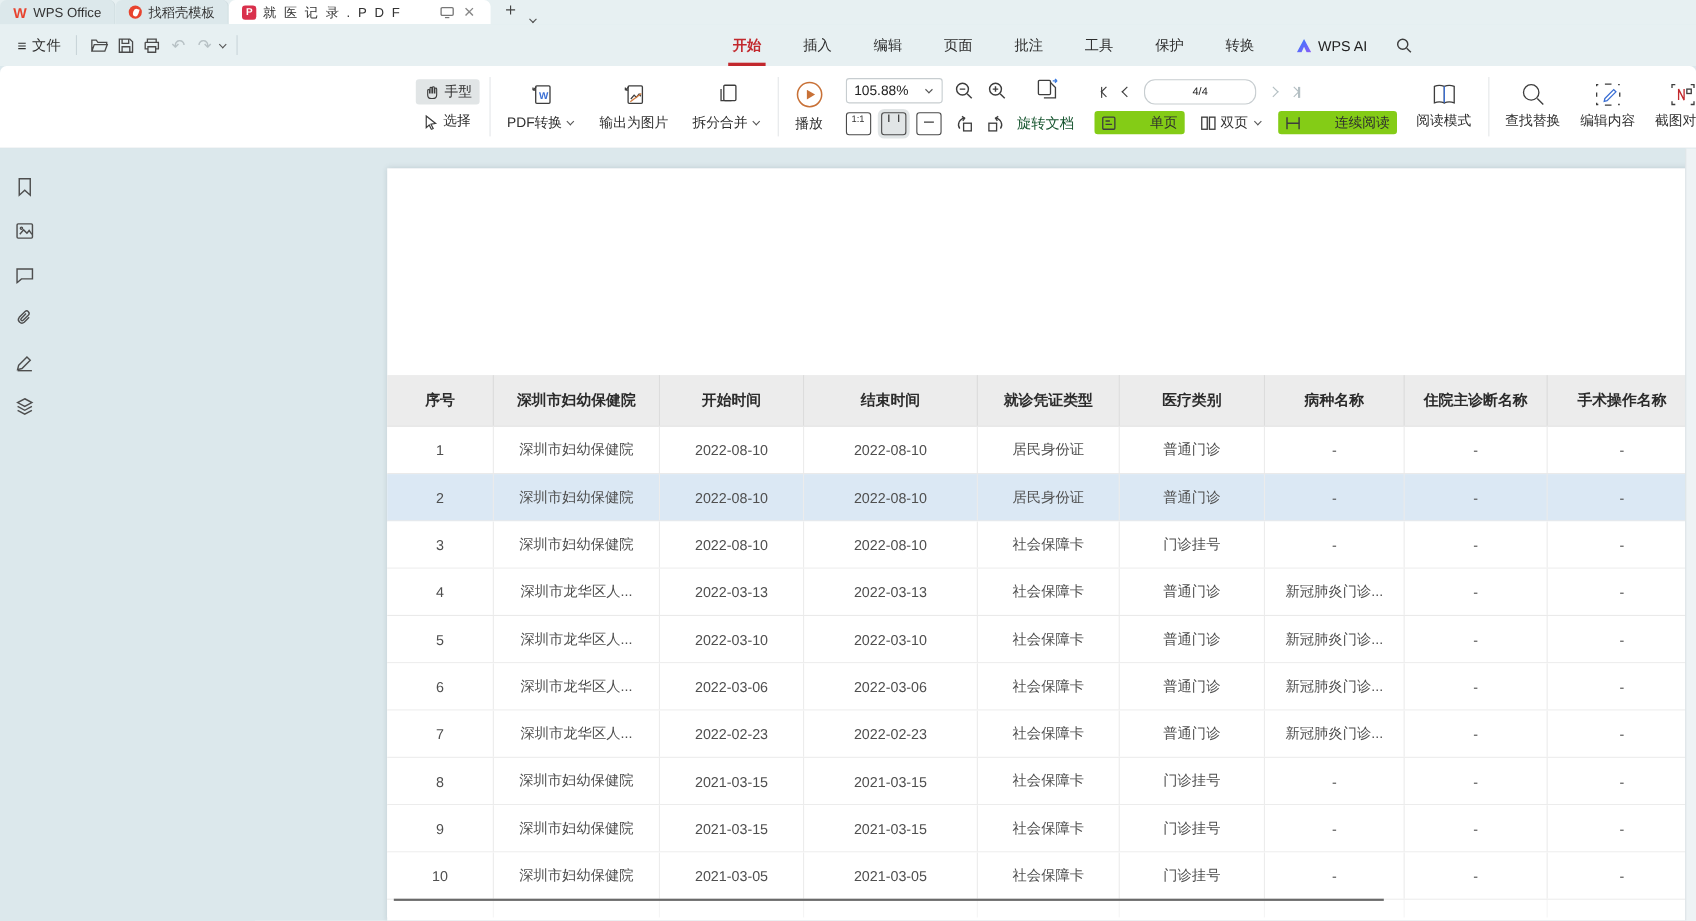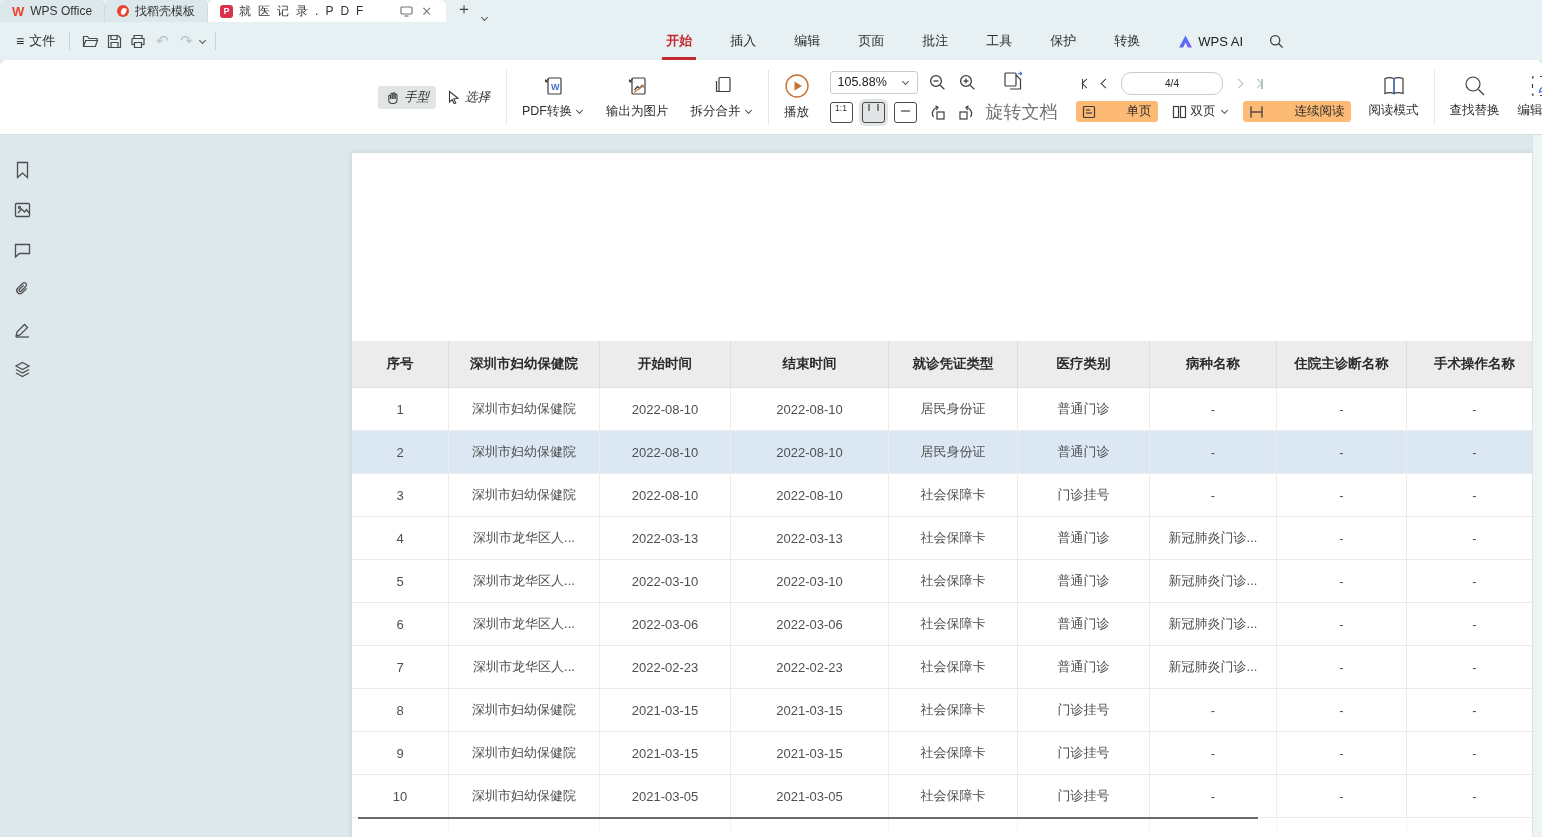--- a/index.html
+++ b/index.html
@@ -45,42 +45,42 @@
   .menu-item.active::after { content:""; position:absolute; left:-2px; right:-2px; bottom:-6px;
     height:3px; background:#c2282d; }
   .aiwrap { display:flex; align-items:center; gap:5px; margin-left:36px; font-size:13px; color:#222; }
   .menusearch { margin-left:26px; margin-right:248px; display:flex; align-items:center; }
 
   
   .ribbon { position:absolute; top:60px; left:0; right:0; height:75px;
     background:#ffffff; border-bottom:1px solid #d7dee1; border-radius:6px 6px 0 0;
     display:flex; align-items:center; }
   .rdiv { width:1px; height:54px; background:#e4e7e9; margin:0 9px; flex:none; }
-  .stackcol { display:flex; flex-direction:row; gap:4px; margin-left:378px; flex:none;font-style:italic; }
+  .stackcol { display:flex; flex-direction:column; gap:4px; margin-left:378px; flex:none; }
   .smallbtn { display:flex; align-items:center; gap:5px; font-size:12.5px; color:#2e2e2e;
     padding:3px 7px; border-radius:3px; }
   .smallbtn.sel { background:#e1e5e6; }
   .bigbtn { display:flex; flex-direction:column; align-items:center; gap:5px;
     font-size:12.5px; color:#2e2e2e; padding:2px 6px; flex:none; }
   .bigbtn svg { stroke:#3d3d3d; fill:none; stroke-width:1.2; }
   .bigrow { display:flex; gap:10px; flex:none; }
   .lblrow { display:flex; align-items:center; gap:3px; }
 
   .zoomcol,.navcol { display:flex; flex-direction:column; gap:6px; flex:none; }
   .zrow { display:flex; align-items:center; }
   .zoombox { width:88px; height:23px; border:1px solid #c7cdd0; border-radius:3px;
     display:flex; align-items:center; justify-content:space-between; padding:0 7px; font-size:12.5px; color:#222; }
   .roundicon { width:24px; height:24px; display:flex; align-items:center; justify-content:center; }
   .sqbtn { width:23px; height:21px; border:1.3px solid #4a4a4a; border-radius:3px;
     display:flex; align-items:flex-start; justify-content:center; font-size:8.5px; color:#333;
     margin-right:9px; flex:none; }
   .sqbtn.sel { background:#e1e5e6; box-shadow:0 0 0 3px #e1e5e6; }
   .toggle { display:flex; align-items:center; gap:4px; font-size:12.5px; color:#2e2e2e;
     padding:2px 6px; border-radius:3px; flex:none; }
-  .toggle.sel { background:#fdba74;gap:31px; }
+  .toggle.sel { background:#84cc16;gap:31px; }
   .pagebox { width:102px; height:23px; border:1px solid #c7cdd0; border-radius:10px;
     display:flex; align-items:center; justify-content:center; font-size:10px; color:#222; margin:0 6px; }
   .navchev { padding:0 6px; display:flex; align-items:center; }
   .chev { display:inline-block; width:7px; height:7px; border-left:1.5px solid #3c3c3c; border-bottom:1.5px solid #3c3c3c; }
   .chev.l { transform:rotate(45deg); } .chev.r { transform:rotate(225deg); }
   .chev.dis { border-color:#b4bfc3; }
   .bar { display:inline-block; width:1.5px; height:10px; background:#3c3c3c; }
   .bar.dis { background:#b4bfc3; }
 
   
@@ -306,21 +306,21 @@
             <path d="M6.5 1.8 9 3.5 7.3 6"></path>
         </svg>
       </span>
       <span class="roundicon" style="margin-right:8px;">
         <svg width="18" height="17" viewBox="0 0 18 17" fill="none" stroke="#3d3d3d" stroke-width="1.2">
           <rect x="3" y="8" width="7" height="7"></rect>
             <path d="M13.5 13A6 6 0 0 0 9 3.5"></path>
             <path d="M11.5 1.8 9 3.5l1.7 2.5"></path>
         </svg>
       </span>
-      <span style="font-size:18px;color:#737373;">旋转文档</span>
+      <span style="font-size:13px;color:#14532d;">旋转文档</span>
     </div>
   </div>
 
   <div class="navcol" style="margin-left:18px;">
     <div class="zrow">
       <span class="navchev">
           <span class="bar"></span>
           <span class="chev l"></span>
         </span>
       <span class="navchev">

